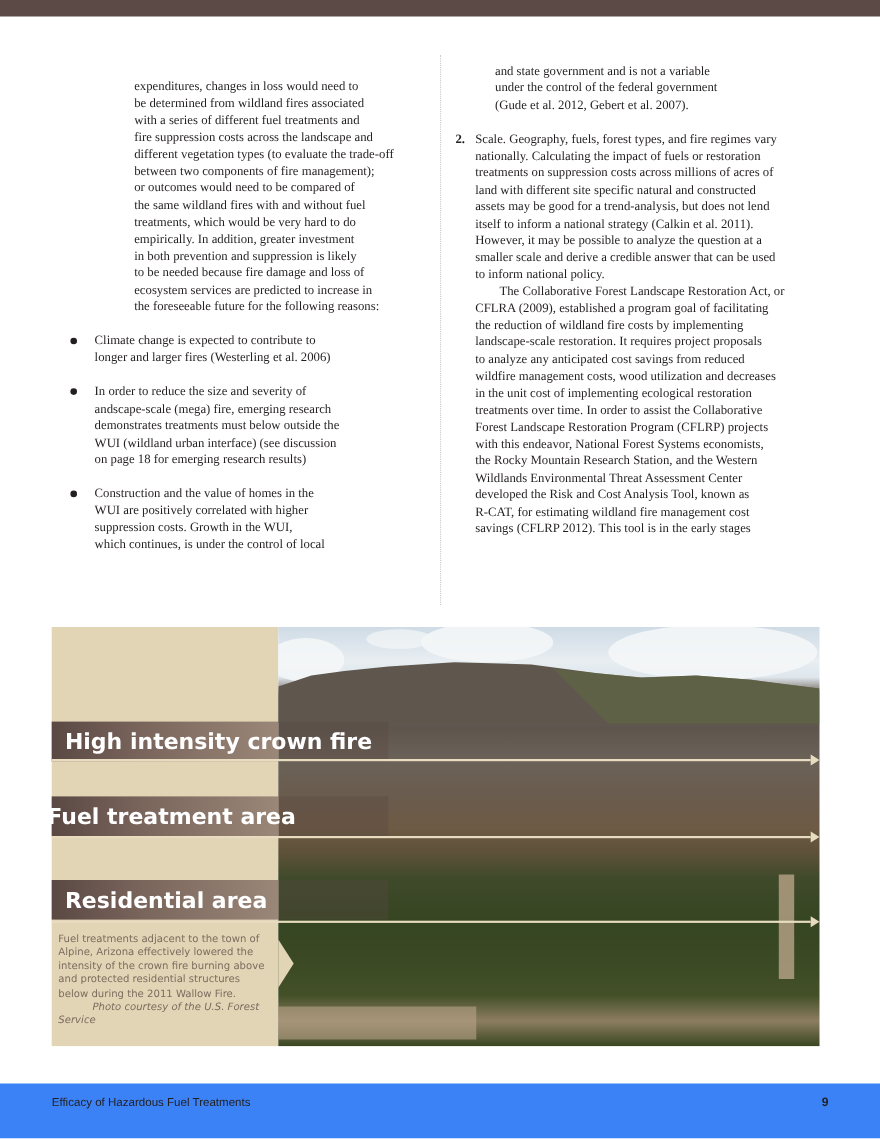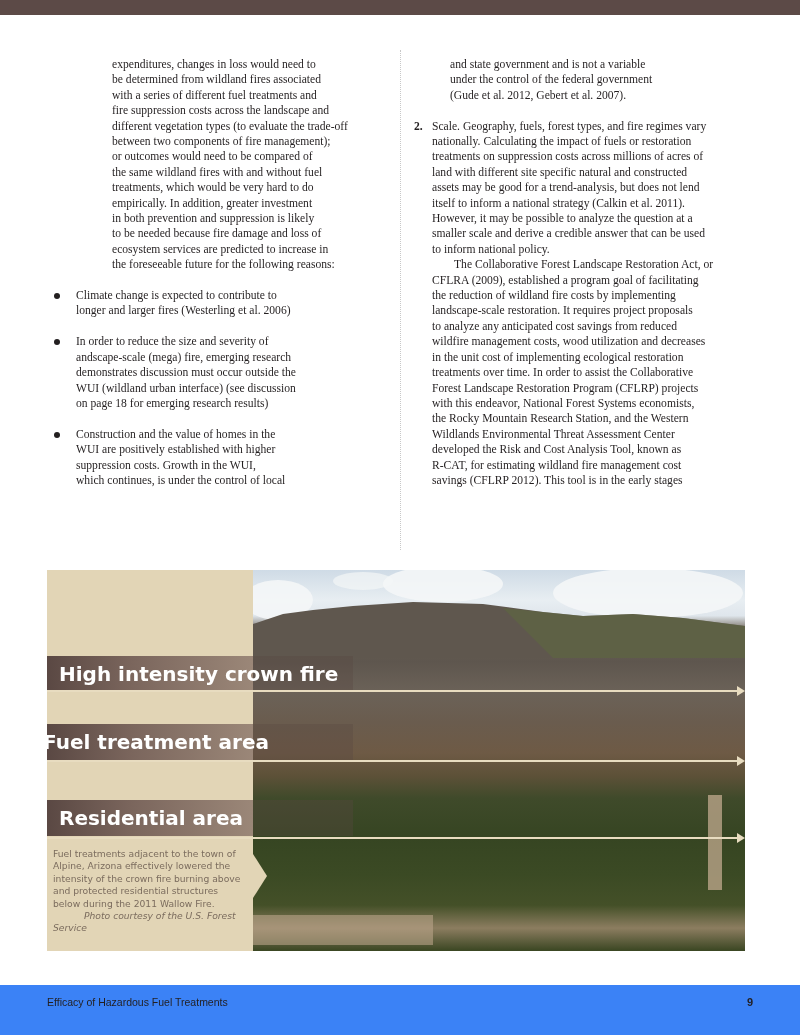--- a/index.html
+++ b/index.html
@@ -6,21 +6,21 @@
   body {
     width: 800px; height: 1035px; position: relative; overflow: hidden;
     background: #ffffff;
     font-family: "Liberation Serif", "DejaVu Serif", serif;
     color: #231f20;
   }
   .top-bar { position: absolute; left: 0; top: 0; width: 800px; height: 15px; background: #5c4a47; }
 
   .col { position: absolute; top: 57px; font-size: 11.6px; line-height: 15.4px; }
   .col p { margin: 0; }
-  .col-left { left: 76px; width: 300px; }
+  .col-left { left: 86px; width: 300px; margin-top: 14px; }
   .col-right { left: 414px; width: 340px; }
   .divider { position: absolute; left: 400px; top: 50px; height: 500px; border-left: 1px dotted #c8c8c8; }
   .bullets { list-style: none; margin: 0; padding: 0; }
   .bullets li { position: relative; margin-top: 15.4px; }
   .bullets li .dot { position: absolute; left: -22px; top: 5px; width: 6px; height: 6px; border-radius: 50%; background: #231f20; }
   .cont-block { padding-left: 36px; }
   .num-item { position: relative; margin-top: 15.4px; padding-left: 18px; }
   .num-item .num { position: absolute; left: 0; top: 0; font-weight: bold; }
   .num-item b { font-weight: normal; }
   .para-indent { text-indent: 22px; }
@@ -85,28 +85,28 @@
   <ul class="bullets">
     <li>
       <span class="dot"></span>
       <p>Climate change is expected to contribute to</p>
       <p>longer and larger fires (Westerling et al. 2006)</p>
     </li>
     <li>
       <span class="dot"></span>
       <p>In order to reduce the size and severity of</p>
       <p>andscape-scale (mega) fire, emerging research</p>
-      <p>demonstrates discussion must occur outside the</p>
+      <p>demonstrates treatments must below outside the</p>
       <p>WUI (wildland urban interface) (see discussion</p>
       <p>on page 18 for emerging research results)</p>
     </li>
     <li>
       <span class="dot"></span>
       <p>Construction and the value of homes in the</p>
-      <p>WUI are positively established with higher</p>
+      <p>WUI are positively correlated with higher</p>
       <p>suppression costs. Growth in the WUI,</p>
       <p>which continues, is under the control of local</p>
     </li>
   </ul>
 </div>
 
 <div class="divider"></div>
 
 <div class="col col-right">
   <div style="padding-left:36px">

